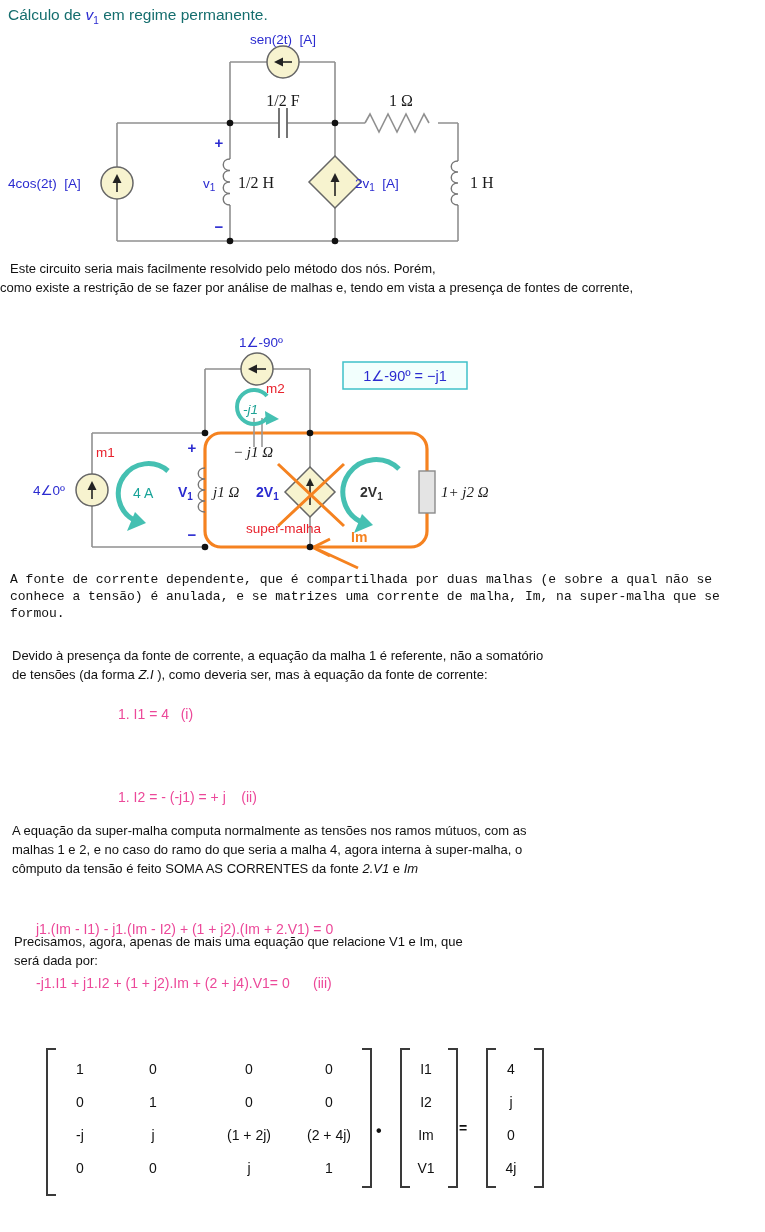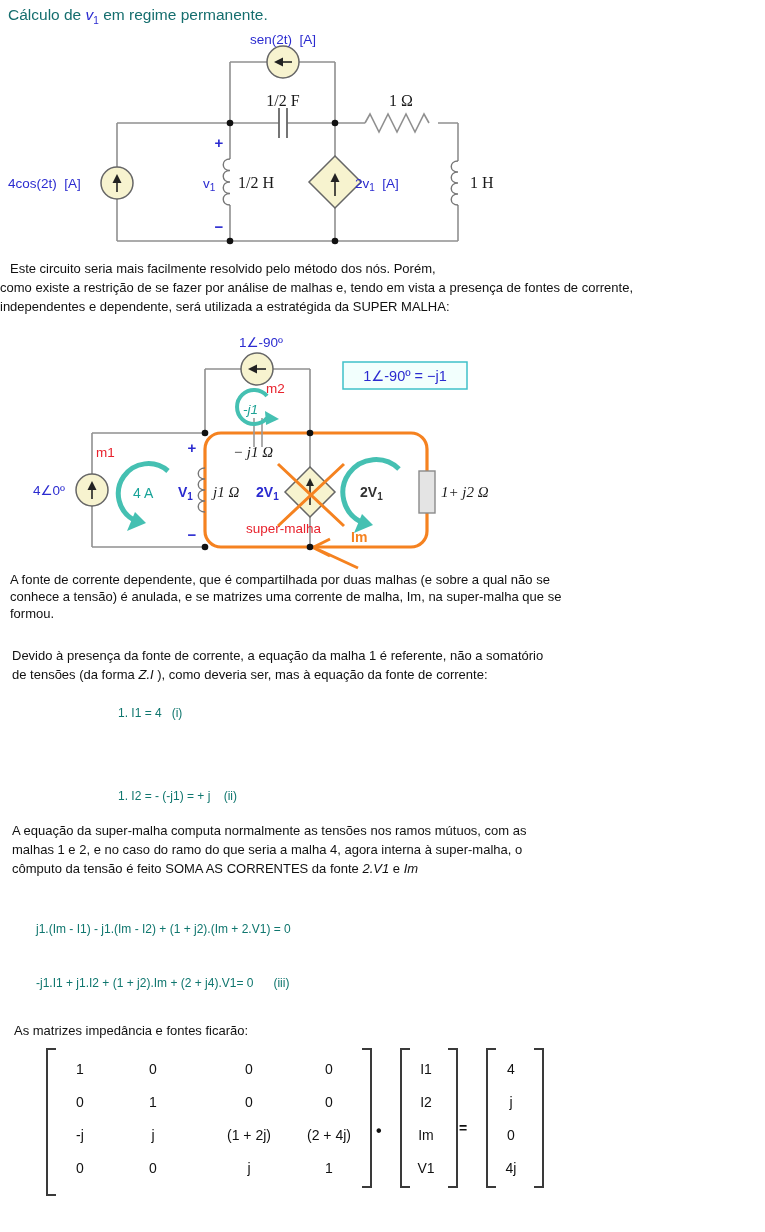--- a/index.html
+++ b/index.html
@@ -3,22 +3,22 @@
 <meta charset="utf-8">
 <style>
   html,body{margin:0;padding:0;background:#fff;}
   .page{position:relative;width:765px;height:1232px;background:#fff;overflow:hidden;
         font-family:"Liberation Sans",sans-serif;color:#111;}
   .abs{position:absolute;}
   .title{left:8px;top:6px;font-size:15.5px;color:#156e6e;}
   .title i{color:#2b2bd0;}
   .title sub{color:#2b2bd0;font-size:10px;}
   .para{font-size:13px;line-height:19px;color:#111;}
-  .para.tight{line-height:17px;}
-  .eq{font-size:12px;color:#0f766e;white-space:pre;}
+  .para.tight{line-height:17px;font-family:Liberation Mono, monospace;}
+  .eq{font-size:14px;color:#ec4899;white-space:pre;}
   svg{position:absolute;left:0;}
   .wire{stroke:#909090;stroke-width:1.6;fill:none;}
   .comp{stroke:#666;stroke-width:1.5;fill:#f7f3cf;}
   .coil{stroke:#777;stroke-width:1.4;fill:none;}
   .plate{stroke:#666;stroke-width:1.8;fill:none;}
   .plate2{stroke:#999;stroke-width:1.6;fill:none;}
   .dot{fill:#111;}
   .arr{fill:#222;}
   .arrline{stroke:#222;stroke-width:1.6;fill:none;}
   .meshArc{stroke:#45c0b2;fill:none;}
@@ -102,21 +102,20 @@
     <text class="lbl-serif" x="238" y="162">1/2 H</text>
     <text class="plusminus" x="219" y="206" text-anchor="middle">−</text>
     <text x="355" y="162">
       <tspan class="lbl-blue" font-style="italic">2v</tspan><tspan class="lbl-blue sub" dy="3">1</tspan><tspan class="lbl-blue" dy="-3">&nbsp; [A]</tspan></text>
     <text class="lbl-serif" x="470" y="162">1 H</text>
   </svg>
 
   <div class="abs para" style="left:0;top:259px;text-indent:10px">
     <div>Este circuito seria mais facilmente resolvido pelo método dos nós. Porém,</div>
     <div style="text-indent:0">como existe a restrição de se fazer por análise de malhas e, tendo em vista a presença de fontes de corrente,</div>
-    <div style="text-indent:0">independentes e dependente, será utilizada a estratégida da SUPER MALHA:</div>
   </div>
 
   <svg style="top:330px" width="560" height="250" viewBox="0 0 560 250">
     <g>
       <path class="wire" d="M92,103 H205 M92,103 V144 M92,176 V217 M92,217 H205
                             M205,39 H241 M273,39 H310 M205,39 V103 M310,39 V103
                             M310,103 V137 M310,187 V217"></path>
     </g>
     <g>
       <rect class="orange" x="205" y="103" width="222" height="114" rx="16" stroke-width="3.2"></rect>
@@ -214,23 +213,26 @@
     <div>A equação da super-malha computa normalmente as tensões nos ramos mútuos, com as</div>
     <div>malhas 1 e 2, e no caso do ramo do que seria a malha 4, agora interna à super-malha, o</div>
     <div><span>cômputo da tensão é feito SOMA AS CORRENTES da fonte </span><i>2.V1</i><span> e </span><i>Im</i></div>
   </div>
 
   <div class="abs eq" style="left:36px;top:884px;line-height:18px">
     <div>j1.(Im - I1) - j1.(Im - I2) + (1 + j2).(Im + 2.V1) = 0</div>
     <div>-j1.I1 + j1.I2 + (1 + j2).Im + (2 + j4).V1= 0      (iii)</div>
   </div>
 
-
-
-  <div class="abs para" style="left:14px;top:1021px">As matrizes impedância e fontes ficarão:</div>
+  <div class="abs para" style="left:14px;top:932px">
+    <div>Precisamos, agora, apenas de mais uma equação que relacione V1 e Im, que</div>
+    <div>será dada por:</div>
+  </div>
+
+
 
   <div>
     <div class="br brl" style="left:46px;top:1048px;height:144px"></div>
     <div class="mgrid" style="left:52px;top:1052px;grid-template-columns:56px 90px 102px 58px;grid-auto-rows:33px">
       <div>1</div>
         <div>0</div>
         <div>0</div>
         <div>0</div>
       <div>0</div>
         <div>1</div>

